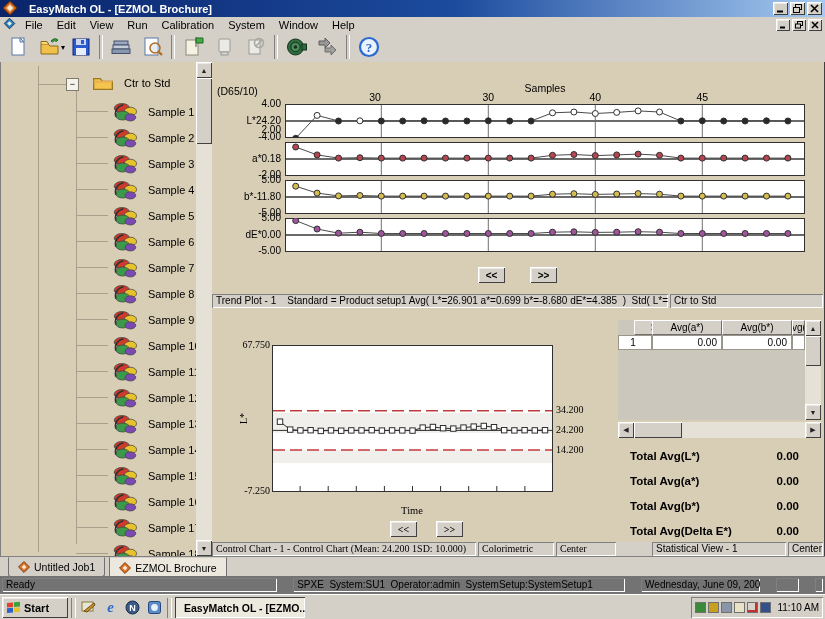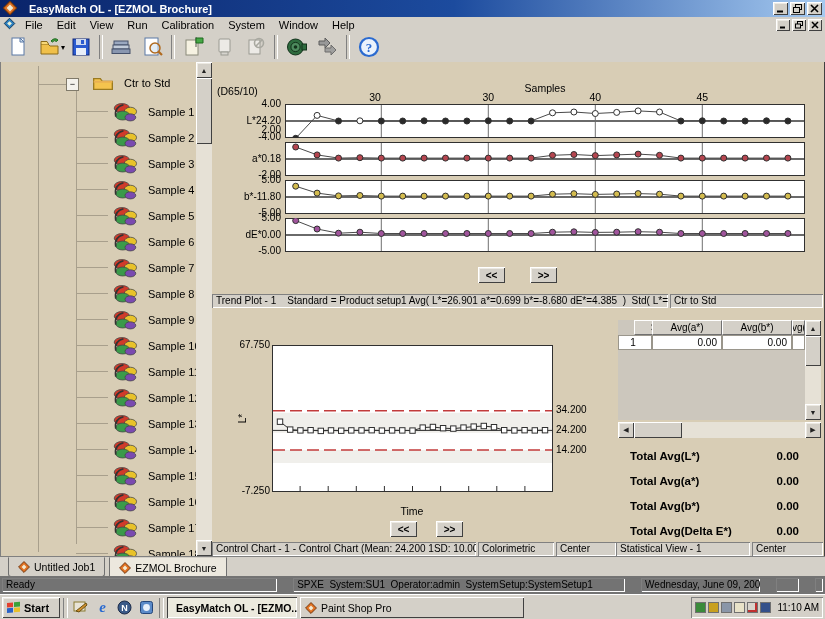--- a/index.html
+++ b/index.html
@@ -31,21 +31,21 @@
   .expander{position:absolute;width:11px;height:11px;background:#f4f2ec;border:1px solid #807a6a;
             display:flex;align-items:center;justify-content:center;font-size:9px;line-height:9px;}
   .scrollbar-v{position:absolute;right:0;top:0;width:16px;background:#e6e1d6;}
   .sbtn{position:absolute;width:16px;height:16px;background:#d4d0c8;
         box-shadow:inset 1px 1px #fff,inset -1px -1px #404040,inset 2px 2px #ece9e2;
         display:flex;align-items:center;justify-content:center;font-size:7px;color:#222;}
   .sthumb{position:absolute;left:0;width:16px;background:#d4d0c8;
         box-shadow:inset 1px 1px #fff,inset -1px -1px #404040;}
   .view{position:absolute;background:#d8cdb5;overflow:hidden;}
   #trend-view{left:212px;top:0;width:611px;height:246px;border-bottom:1px solid #706a58;}
-  #control-view{left:212px;top:246px;width:404px;height:248px;border-right:7px solid #404040;}
+  #control-view{left:212px;top:246px;width:404px;height:248px;border-right:7px solid #404040;font-family:Liberation Serif, serif;}
   #stats-view{left:616px;top:246px;width:207px;height:248px;}
   .view-status{position:absolute;left:0;right:0;bottom:0;height:14px;background:#d4d0c8;display:flex;gap:2px;}
   .vs-panel{box-shadow:inset 1px 1px #808080,inset -1px -1px #fff;padding:1px 4px;font-size:10px;
             white-space:pre;overflow:hidden;}
   .axis-lab{position:absolute;left:0;width:69px;text-align:right;font-size:10px;white-space:nowrap;}
   .small-lab{position:absolute;font-size:10.5px;white-space:nowrap;}
   .navbtn{position:absolute;width:27px;height:16px;background:#d4d0c8;
           box-shadow:inset 1px 1px #fff,inset -1px -1px #404040,inset 2px 2px #ece9e2;
           display:flex;align-items:center;justify-content:center;font-size:10px;font-weight:bold;}
   
@@ -60,21 +60,21 @@
           align-items:flex-start;padding-left:8px;gap:4px;border-top:1px solid #808080;}
   .jobtab{height:16px;display:flex;align-items:center;gap:4px;padding:1px 9px;font-size:10.5px;
           background:#d4d0c8;border:1px solid #707070;border-top:1px solid #d4d0c8;border-radius:0 0 3px 3px;white-space:nowrap;}
   .jobtab.active{background:#ece8de;height:18px;}
   .statusbar{position:absolute;top:576px;left:0;right:0;height:18px;background:#737373;display:flex;
              gap:16px;padding:2px 2px 0 2px;box-sizing:border-box;}
   .sb-panel{height:14px;box-shadow:inset 1px 1px #808080,inset -1px -1px #fff;font-size:10px;
             padding:1px 4px;box-sizing:border-box;white-space:pre;overflow:hidden;}
   .taskbar{position:absolute;top:594px;left:0;right:0;height:25px;background:#d4d0c8;border-top:1px solid #fff;
            display:flex;align-items:center;padding:0 2px;gap:3px;}
-  .start-btn{width:58px;height:21px;background:#d4d0c8;display:flex;align-items:center;gap:3px;padding:0 4px;
+  .start-btn{width:66px;height:21px;background:#d4d0c8;display:flex;align-items:center;gap:3px;padding:0 4px;
            box-shadow:inset 1px 1px #fff,inset -1px -1px #404040,inset 2px 2px #ece9e2;font-weight:bold;font-size:11px;box-sizing:border-box;}
   .tb-divider{width:3px;height:20px;border-left:1px solid #808080;border-right:1px solid #fff;}
   .ql-icon{width:19px;height:19px;display:flex;align-items:center;justify-content:center;}
   .taskbtn{height:21px;display:flex;align-items:center;gap:4px;padding:0 5px;font-size:10.5px;box-sizing:border-box;
            background:#d4d0c8;box-shadow:inset 1px 1px #fff,inset -1px -1px #404040;white-space:nowrap;overflow:hidden;}
   .taskbtn.active{background:#eceade;box-shadow:inset 1px 1px #404040,inset -1px -1px #fff;font-weight:bold;}
   .tray{margin-left:auto;height:21px;display:flex;align-items:center;gap:2px;padding:0 4px;
         box-shadow:inset 1px 1px #808080,inset -1px -1px #fff;}
   .tray-ic{width:11px;height:11px;border:1px solid #707070;box-sizing:border-box;}
   .clock{font-size:10px;margin-left:4px;white-space:nowrap;}
@@ -724,21 +724,21 @@
           <div class="total-row" style="top: 192px;">
             <span>Total Avg(b*)</span>
             <span style="padding-right: 10px;">0.00</span>
           </div>
           <div class="total-row" style="top: 217px;">
             <span>Total Avg(Delta E*)</span>
             <span style="padding-right: 10px;">0.00</span>
           </div>
         </div>
       <div class="view-status">
-        <span class="vs-panel" style="width:126px;">Statistical View - 1</span>
+        <span class="vs-panel" style="width:126px;margin-left:36px;">Statistical View - 1</span>
         <span class="vs-panel" style="flex:1;">Center</span>
       </div>
     </div>
   </div>
 
   <div class="tabrow" id="tabrow">
       <span class="jobtab">
         <svg width="12" height="12" viewBox="0 0 14 14">
           <g transform="rotate(45 7 7)">
             <rect x="2.5" y="2.5" width="9" height="9" fill="#e07020" stroke="#6a3410"></rect>
@@ -803,29 +803,20 @@
     <span class="tb-divider"></span>
     <span id="task-buttons" style="display:flex;gap:3px;">
         <span class="taskbtn active" style="width: 130px;">
           <svg width="12" height="12" viewBox="0 0 14 14">
             <g transform="rotate(45 7 7)">
               <rect x="2.5" y="2.5" width="9" height="9" fill="#e07020" stroke="#6a3410"></rect>
               <rect x="5" y="5" width="4" height="4" fill="#f2ead2"></rect>
             </g>
           </svg>
           <span>EasyMatch OL - [EZMO...</span>
-        </span>
-        <span class="taskbtn" style="width: 224px;">
-          <svg width="12" height="12" viewBox="0 0 14 14">
-            <g transform="rotate(45 7 7)">
-              <rect x="2.5" y="2.5" width="9" height="9" fill="#e07020" stroke="#6a3410"></rect>
-              <rect x="5" y="5" width="4" height="4" fill="#f2ead2"></rect>
-            </g>
-          </svg>
-          <span>Paint Shop Pro</span>
         </span>
       </span>
     <span class="tray">
       <span class="tray-ic" style="background:#3a8a3a;"></span>
       <span class="tray-ic" style="background:#c8a020;"></span>
       <span class="tray-ic" style="background:#8a96a8;"></span>
       <span class="tray-ic" style="background:#e8e2c8;"></span>
       <span class="tray-ic" style="background:#d8d4cc;box-shadow:inset -2px -2px #c03030;"></span>
       <span class="tray-ic" style="background:#34508a;"></span>
       <span class="clock">11:10 AM</span>

